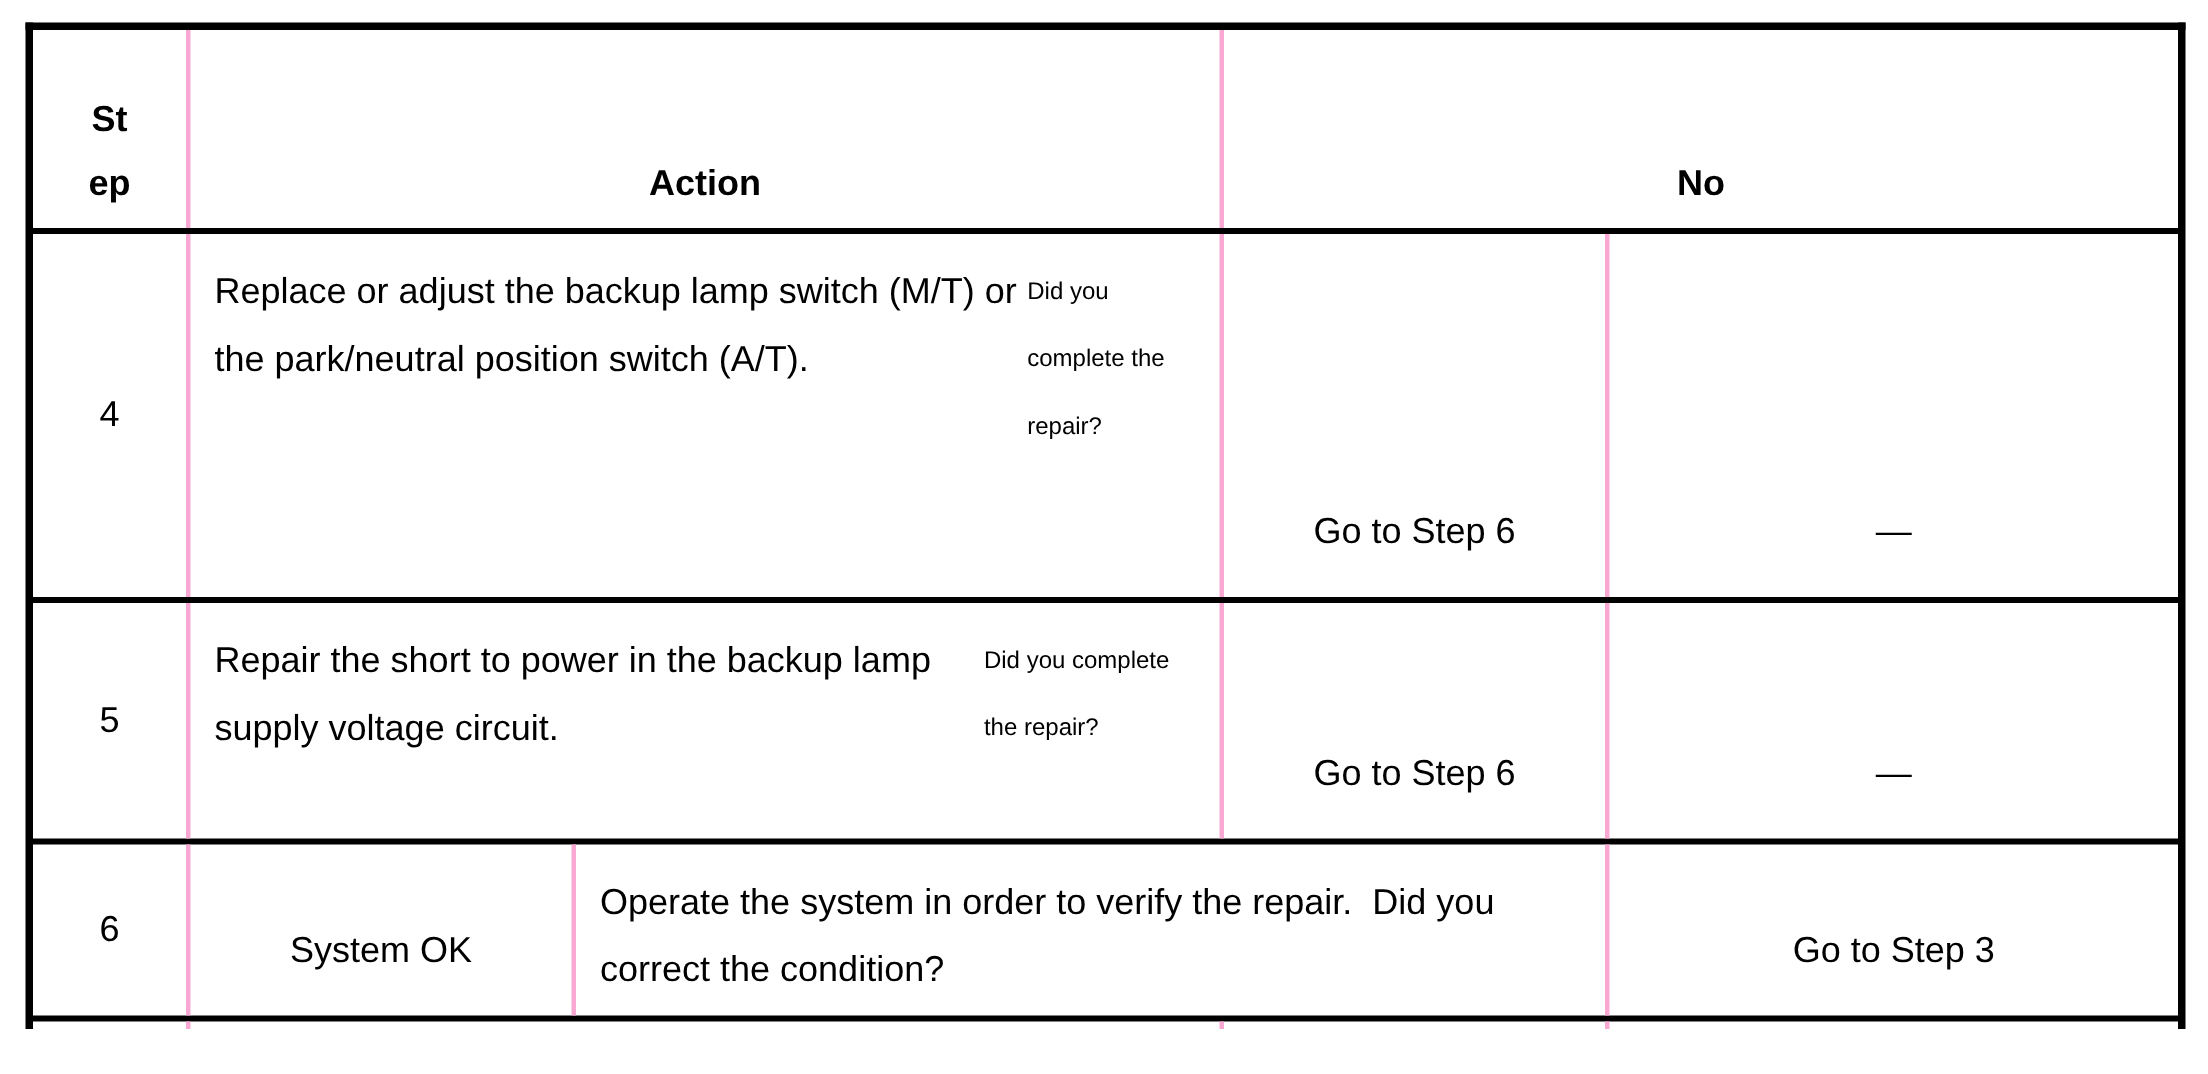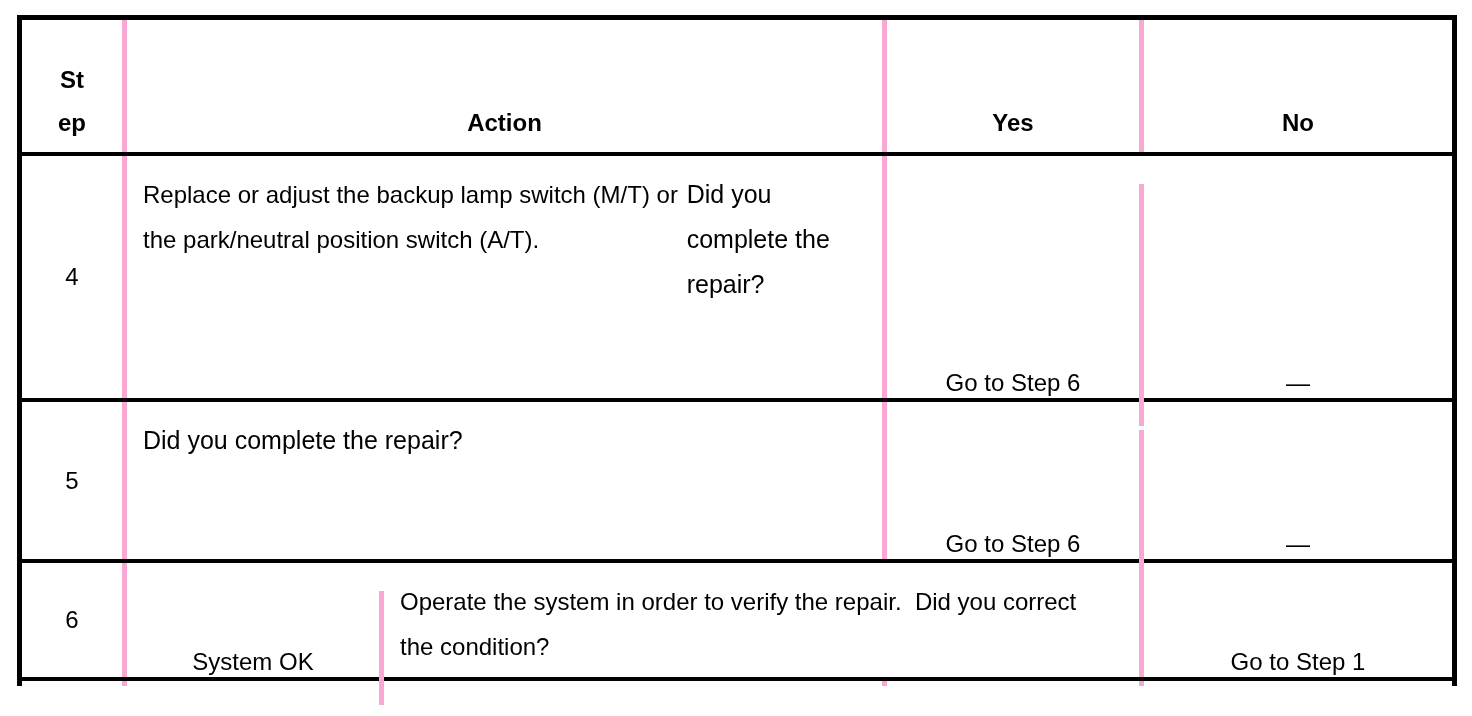--- a/index.html
+++ b/index.html
@@ -17,25 +17,25 @@
     left: 17px; top: 15px;
     width: 1440px;
     border: 5px solid #000000;
     border-bottom: none;
     background: #ffffff;
   }
 
   .row { display: flex; border-bottom: 4px solid #000000; }
   .row.stub-row { border-bottom: none; height: 5px; }
 
-  .cell { border-right: 5px solid #f9a8d4; height: 100%; }
+  .cell { border-right: 3px solid #f9a8d4; height: 100%; }
   .cell.last { border-right: none; flex: 1; border-radius: 16px; }
 
   .c-step   { width: 105px; }
-  .c-action { width: 760px; }
+  .c-action { width: 689px; }
   .c-yes    { width: 257px; }
 
   .header-row { height: 136px; }
   .r4 { height: 246px; }
   .r5 { height: 161px; }
   .r6 { height: 118px; }
 
   .header-cell {
     display: flex;
     flex-direction: column;
@@ -62,77 +62,76 @@
     justify-content: space-between;
     padding: 16px 10px 12px 16px;
   }
   .action-desc {
     font-size: 24px;
     line-height: 45px;
     max-width: 700px;
     white-space: pre-wrap;
   }
   .action-question {
-    font-size: 25px;
+    font-size: 16px;
     line-height: 45px;
     max-width: 700px;
   }
 
   .answer-cell {
     display: flex;
     align-items: flex-end;
     justify-content: center;
     padding-bottom: 28px;
     font-size: 24px;
     line-height: 30px;
     text-align: center;
-    margin-top: 28px;
   }
 </style>
 </head>
 <body>
 
 <div class="page">
   <div class="dtable">
 
     <div class="row header-row">
       <div class="cell c-step header-cell">St
 ep</div>
       <div class="cell c-action header-cell">Action</div>
-      <div class="cell c-yes header-cell">Yes</div>
       <div class="cell last header-cell">No</div>
     </div>
 
     <div class="row r4">
       <div class="cell c-step step-cell">4</div>
       <div class="cell c-action action-cell">
         <div class="action-desc">Replace or adjust the backup lamp switch (M/T) or the park/neutral position switch (A/T).</div>
         <div class="action-question">Did you complete the repair?</div>
       </div>
       <div class="cell c-yes answer-cell">Go to Step 6</div>
       <div class="cell last answer-cell">—</div>
     </div>
 
     <div class="row r5">
       <div class="cell c-step step-cell">5</div>
       <div class="cell c-action action-cell">
+        <div class="action-desc">Repair the short to power in the backup lamp supply voltage circuit.</div>
         <div class="action-question">Did you complete the repair?</div>
       </div>
       <div class="cell c-yes answer-cell">Go to Step 6</div>
       <div class="cell last answer-cell">—</div>
     </div>
 
     <div class="row r6">
       <div class="cell c-step step-cell">6</div>
       <div class="cell c-yes answer-cell">System OK</div>
       <div class="cell c-action action-cell">
         <div class="action-desc">Operate the system in order to verify the repair.  Did you correct the condition?</div>
         <div class="action-question"></div>
       </div>
-      <div class="cell last answer-cell">Go to Step 1</div>
+      <div class="cell last answer-cell">Go to Step 3</div>
     </div>
 
     <div class="row stub-row">
       <div class="cell c-step"></div>
       <div class="cell c-action"></div>
       <div class="cell c-yes"></div>
       <div class="cell last"></div>
     </div>
 
   </div>

